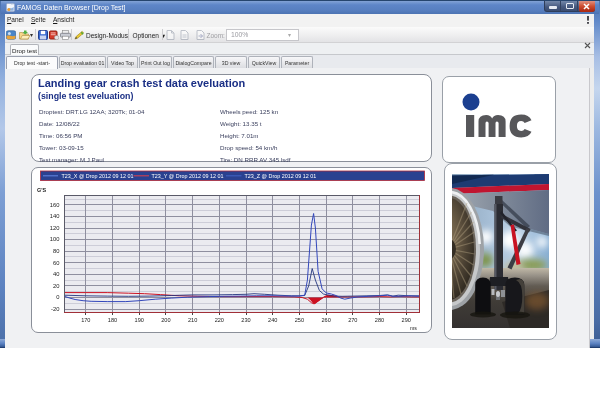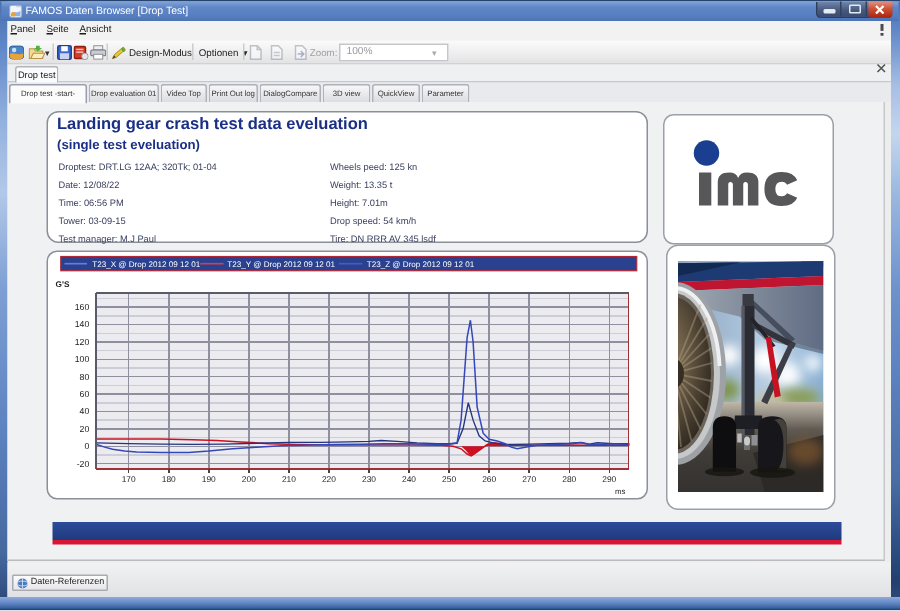--- a/index.html
+++ b/index.html
@@ -1,16 +1,16 @@
 <!DOCTYPE html>
 <html><head><meta charset="utf-8">
 <style>
 * { margin:0; padding:0; box-sizing:border-box; }
 html,body { width:600px; height:407px; overflow:hidden; font-family:"Liberation Sans", sans-serif; background:#fff; }
-#win { position:relative; width:600px; height:407px; background:#eceded; overflow:hidden; }
+#win { position:relative; width:600px; height:348px; background:#eceded; overflow:hidden; }
 .abs { position:absolute; }
 .tab2 { position:absolute; top:56px; height:12px; background:linear-gradient(#f7f7f9,#dcdde1); border:1px solid #aeb2ba; border-bottom:none; border-radius:2px 2px 0 0; font-size:5.2px; color:#333; text-align:center; line-height:12px; overflow:hidden; white-space:nowrap; }
 </style></head>
 <body>
 <div id="win">
 
 <div class="abs" style="left:0;top:0;width:600px;height:1px;background:#26456e;"></div>
 <div class="abs" style="left:0;top:1px;width:5px;height:399px;background:linear-gradient(#4a71ad 0%, #6189c9 8%, #93b1de 20%, #b3c8e9 32%, #7d9fd4 48%, #5c82c0 72%, #46699f 92%, #2d4a7c 100%);"></div>
 <div class="abs" style="right:0;top:1px;width:6px;height:399px;background:linear-gradient(#4a71ad 0%, #6189c9 5%, #a7bee4 14%, #c4d6ee 22%, #9cb8e0 32%, #6d92cc 48%, #5c82c0 62%, #4a6da4 80%, #2f5187 90%, #223f6d 97%, #2d4a7c 100%);"></div>
 <div class="abs" style="left:0;bottom:0;width:600px;height:9px;background:linear-gradient(#8fabd8, #5b82c2 50%, #3a5f9c 82%, #16305c 100%);"></div>

